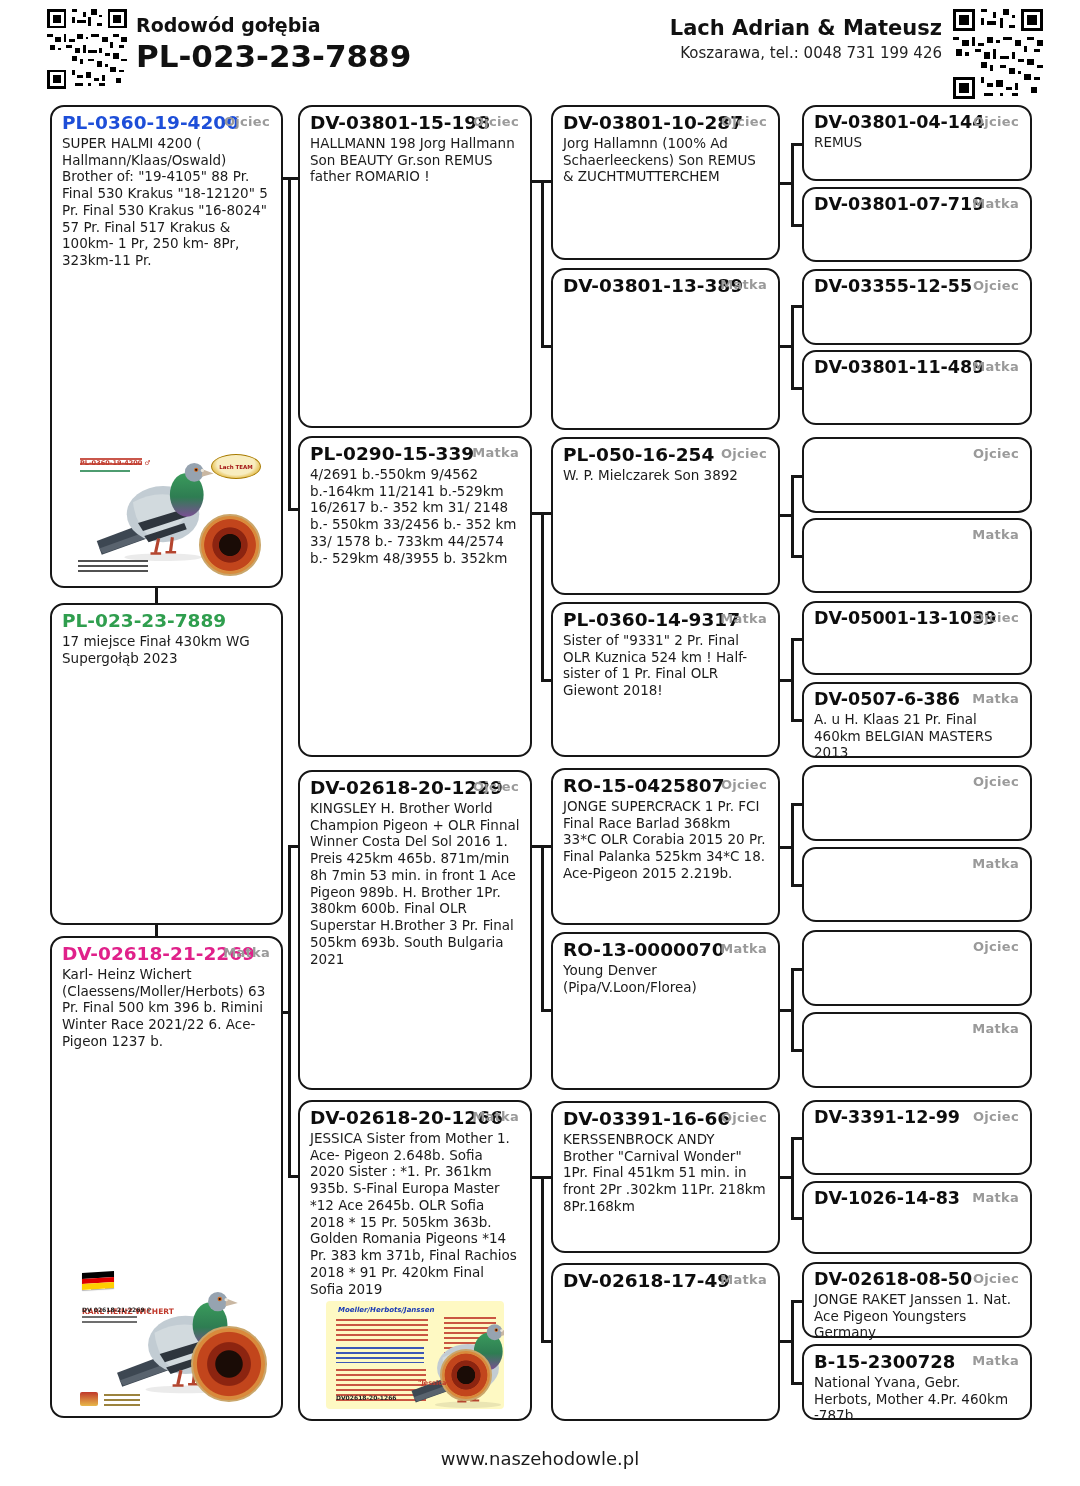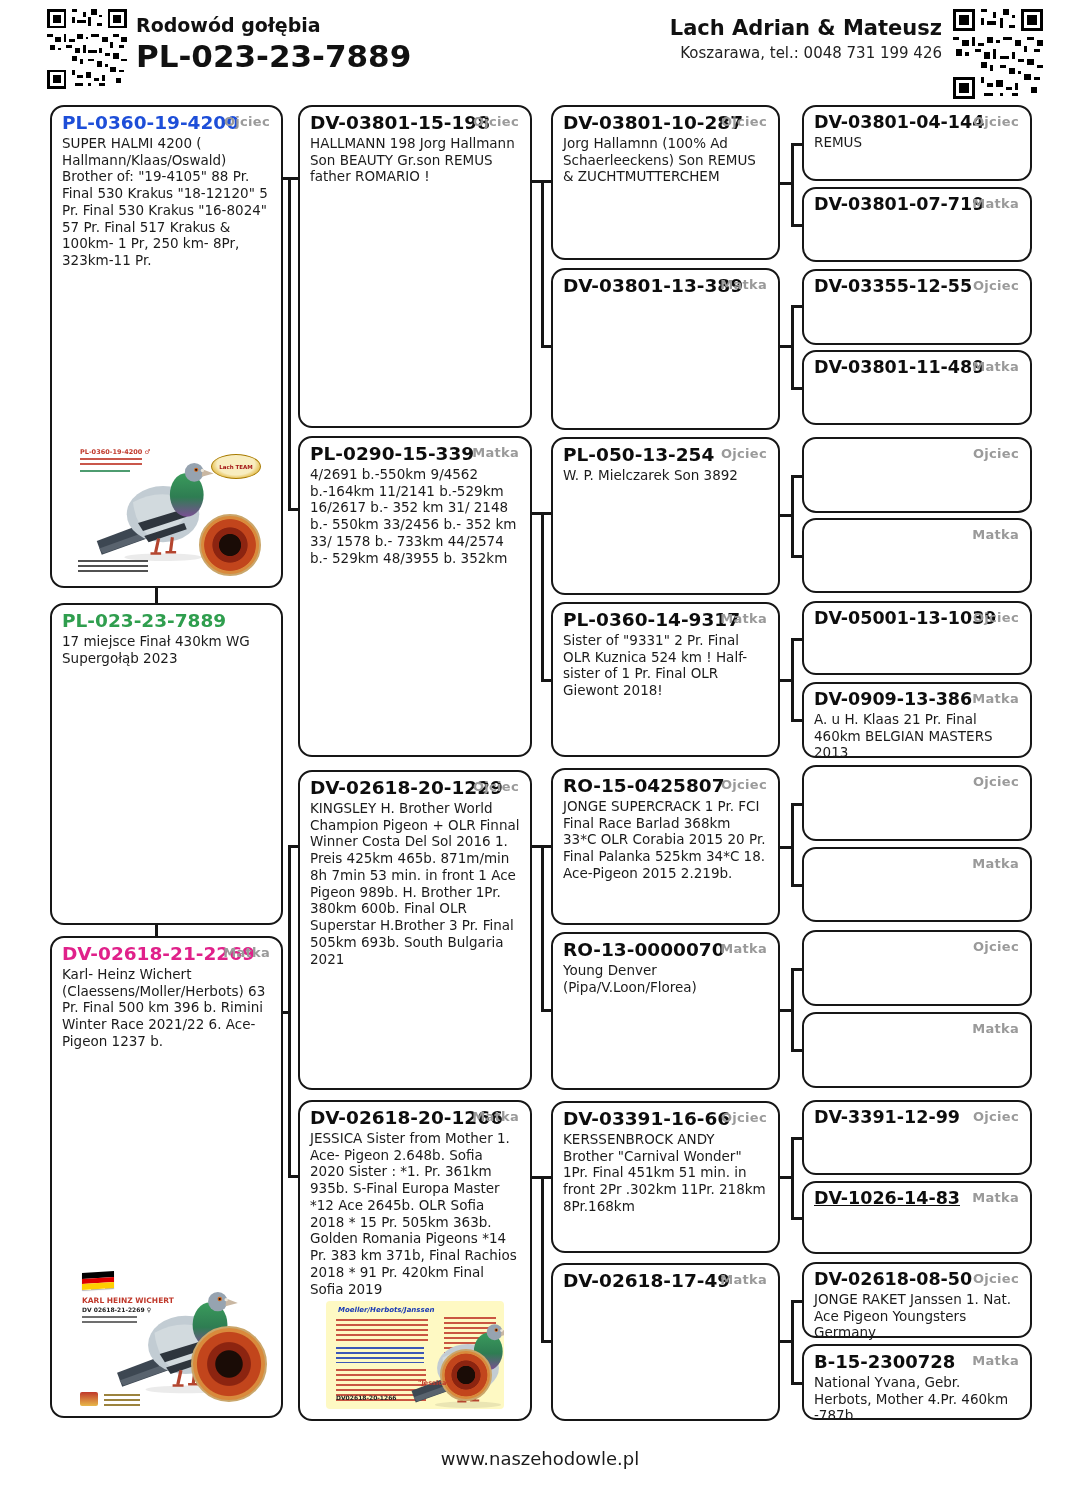--- a/index.html
+++ b/index.html
@@ -18,21 +18,21 @@
   .t-green{color:#2f9e4e;}
   .t-pink{color:#e0218a;}
   .desc{font-size:13.5px;line-height:1.24;color:#1b1b1b;margin-top:2px;}
   
   .h,.v{position:absolute;background:#161616;}
   .h{height:3px;}
   .v{width:3px;}
   
   .photo{position:absolute;left:8px;right:8px;bottom:6px;}
   .flines{position:absolute;background:repeating-linear-gradient(to bottom,currentColor 0 2px,transparent 2px 5px);opacity:.85;}
-  .tiny-red{position:absolute;font-size:6.5px;font-weight:bold;color:#c0392b;white-space:nowrap;}
+  .tiny-red{position:absolute;font-size:6.5px;font-weight:bold;color:#c0392b;white-space:nowrap;margin-top:11px;}
   .tiny-blk{position:absolute;font-size:6px;font-weight:bold;color:#222;white-space:nowrap;}
   .tiny-blue{position:absolute;font-size:7px;font-weight:bold;font-style:italic;color:#1a3bb5;white-space:nowrap;}
   .eye{position:absolute;border-radius:50%;border:2px solid #caa66a;
        background:radial-gradient(circle at 50% 50%,#1a0c06 0 26%,#8c2410 28% 42%,#c2451c 44% 62%,#d98a3c 64% 74%,#edd3a4 76% 86%,#f7efdc 88% 100%);}
   .oval-logo{position:absolute;border:1px solid #a87b00;border-radius:50%;
        background:radial-gradient(ellipse at 50% 40%,#f8edc0 0 55%,#e9c96a 70%,#caa22e 100%);
        display:flex;align-items:center;justify-content:center;font-size:5.5px;font-weight:bold;color:#a31616;}
   .flag{position:absolute;width:32px;height:17px;transform:skewY(-4deg);box-shadow:0 1px 1px rgba(0,0,0,.3);}
   .flag .b1{height:34%;background:#000;}
   .flag .b2{height:33%;background:#d00;}
@@ -222,21 +222,21 @@
   <div class="tag">Ojciec</div>
   <div class="ring">DV-03801-10-287</div>
   <div class="desc">Jorg Hallamnn (100% Ad Schaerleeckens) Son REMUS &amp; ZUCHTMUTTERCHEM</div>
 </div>
 <div class="pbox" style="left:551px;top:268px;width:229px;height:162px;">
   <div class="tag">Matka</div>
   <div class="ring">DV-03801-13-389</div>
 </div>
 <div class="pbox" style="left:551px;top:437px;width:229px;height:158px;">
   <div class="tag">Ojciec</div>
-  <div class="ring">PL-050-13-254</div>
+  <div class="ring">PL-050-16-254</div>
   <div class="desc">W. P. Mielczarek Son 3892</div>
 </div>
 <div class="pbox" style="left:551px;top:602px;width:229px;height:155px;">
   <div class="tag">Matka</div>
   <div class="ring">PL-0360-14-9317</div>
   <div class="desc">Sister of "9331" 2 Pr. Final OLR Kuznica 524 km ! Half-sister of 1 Pr. Final OLR Giewont 2018!</div>
 </div>
 <div class="pbox" style="left:551px;top:768px;width:229px;height:157px;">
   <div class="tag">Ojciec</div>
   <div class="ring">RO-15-0425807</div>
@@ -284,21 +284,21 @@
 <div class="pbox" style="left:802px;top:518px;width:230px;height:75px;">
   <div class="tag">Matka</div>
   <div class="ring" style="font-size:17.5px;"></div>
 </div>
 <div class="pbox" style="left:802px;top:601px;width:230px;height:74px;">
   <div class="tag">Ojciec</div>
   <div class="ring" style="font-size:17.5px;">DV-05001-13-1039</div>
 </div>
 <div class="pbox" style="left:802px;top:682px;width:230px;height:76px;">
   <div class="tag">Matka</div>
-  <div class="ring" style="font-size:17.5px;">DV-0909-13-386</div>
+  <div class="ring" style="font-size:17.5px;">DV-0507-6-386</div>
   <div class="desc">A. u H. Klaas 21 Pr. Final 460km BELGIAN MASTERS 2013</div>
 </div>
 <div class="pbox" style="left:802px;top:765px;width:230px;height:76px;">
   <div class="tag">Ojciec</div>
   <div class="ring" style="font-size:17.5px;"></div>
 </div>
 <div class="pbox" style="left:802px;top:847px;width:230px;height:75px;">
   <div class="tag">Matka</div>
   <div class="ring" style="font-size:17.5px;"></div>
 </div>
@@ -309,21 +309,21 @@
 <div class="pbox" style="left:802px;top:1012px;width:230px;height:76px;">
   <div class="tag">Matka</div>
   <div class="ring" style="font-size:17.5px;"></div>
 </div>
 <div class="pbox" style="left:802px;top:1100px;width:230px;height:75px;">
   <div class="tag">Ojciec</div>
   <div class="ring" style="font-size:17.5px;">DV-3391-12-99</div>
 </div>
 <div class="pbox" style="left:802px;top:1181px;width:230px;height:73px;">
   <div class="tag">Matka</div>
-  <div class="ring" style="font-size:17.5px;text-decoration:underline;">DV-1026-14-83</div>
+  <div class="ring" style="font-size:17.5px;">DV-1026-14-83</div>
 </div>
 <div class="pbox" style="left:802px;top:1262px;width:230px;height:76px;">
   <div class="tag">Ojciec</div>
   <div class="ring" style="font-size:17.5px;">DV-02618-08-50</div>
   <div class="desc">JONGE RAKET Janssen 1. Nat. Ace Pigeon Youngsters Germany</div>
 </div>
 <div class="pbox" style="left:802px;top:1344px;width:230px;height:76px;">
   <div class="tag">Matka</div>
   <div class="ring" style="font-size:18px;">B-15-2300728</div>
   <div class="desc">National Yvana, Gebr. Herbots, Mother 4.Pr. 460km -787b.</div>

